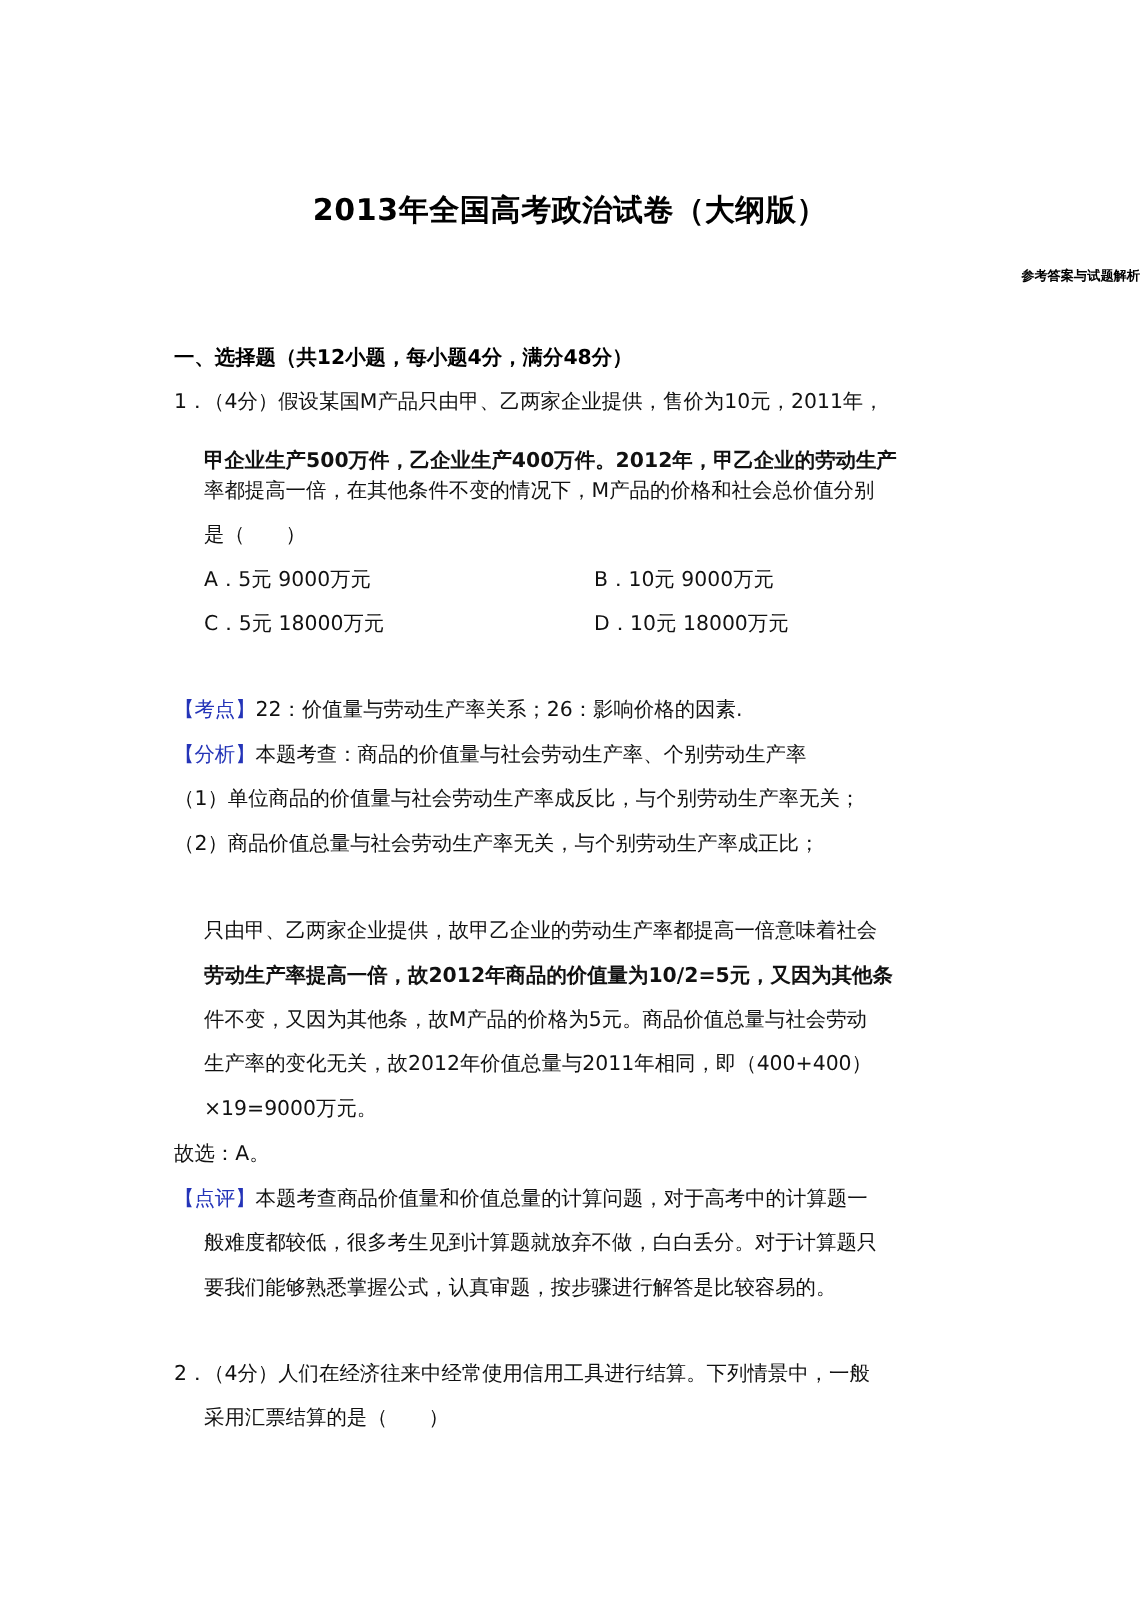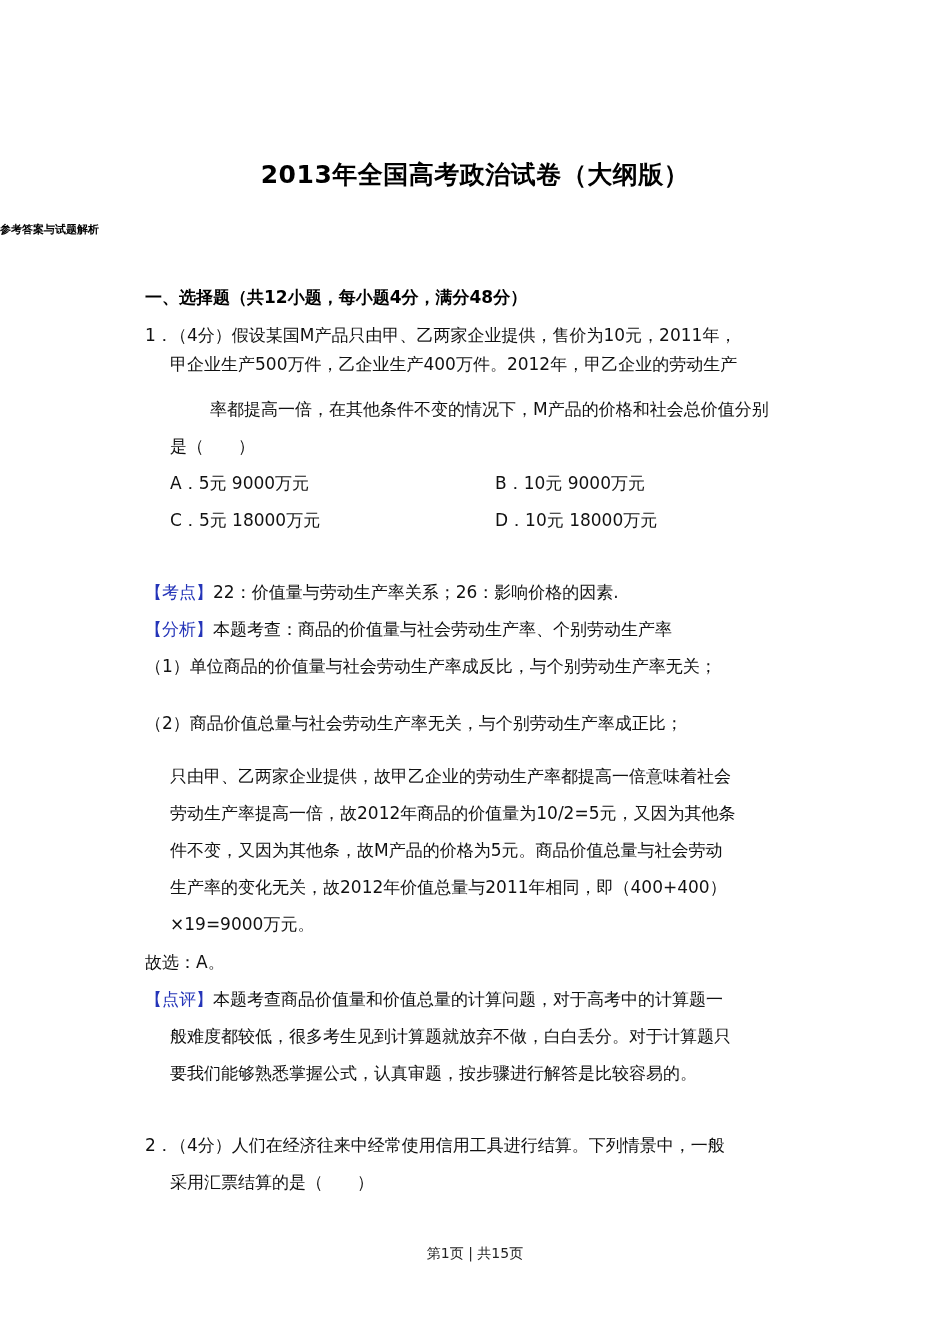--- a/index.html
+++ b/index.html
@@ -1,21 +1,21 @@
 <!DOCTYPE html>
 <html><head>
 <meta charset="utf-8">
 <style>
   html, body { margin: 0; padding: 0; background: #ffffff; }
   body { width: 950px; height: 1344px; position: relative; overflow: hidden;
          font-family: "DejaVu Sans", "Liberation Sans", sans-serif; color: #111; }
   .page { position: absolute; left: 0; top: 0; width: 860px; height: 1344px; background: #fff; }
   .title { position: absolute; left: 0; width: 950px; top: 158px; text-align: center;
            font-size: 25px; font-weight: bold; letter-spacing: 0.5px; color: #000; }
-  .subtitle { position: absolute; left: 0; width: 950px; top: 222px; text-align: left;
+  .subtitle { position: absolute; left: 0; width: 950px; top: 222px; text-align: right;
               font-size: 11px; font-weight: bold; color: #000; }
   .section { position: absolute; left: 145px; top: 286px; font-size: 17px; font-weight: bold; color: #000; }
   .line { position: absolute; font-size: 17px; line-height: 24px; white-space: nowrap; color: #111; }
   .indent { left: 170px; text-align: center; }
   .flush { left: 145px; }
   .qnum { position: absolute; left: 145px; font-size: 17px; line-height: 24px; }
   .label { color: #2434b8; }
   .opt { position: absolute; font-size: 17px; line-height: 24px; white-space: nowrap; }
   .footer { position: absolute; left: 0; width: 950px; top: 1245px; text-align: center;
             font-size: 14px; color: #222; }
@@ -25,22 +25,22 @@
 
 <div class="page">
 
   <div class="title">2013年全国高考政治试卷（大纲版）</div>
   <div class="subtitle">参考答案与试题解析</div>
 
   <div class="section">一、选择题（共12小题，每小题4分，满分48分）</div>
 
   <div class="qnum" style="top:323px;">1．</div>
   <div class="line indent" style="top:323px;">（4分）假设某国M产品只由甲、乙两家企业提供，售价为10元，2011年，</div>
-  <div class="line indent" style="top:352px;">甲企业生产500万件，乙企业生产400万件。2012年，甲乙企业的劳动生产</div>
-  <div class="line indent" style="top:397px;margin-left:40px;">率都提高一倍，在其他条件不变的情况下，M产品的价格和社会总价值分别</div>
+  <div class="line indent" style="top:372px;font-weight:bold;">甲企业生产500万件，乙企业生产400万件。2012年，甲乙企业的劳动生产</div>
+  <div class="line indent" style="top:397px;">率都提高一倍，在其他条件不变的情况下，M产品的价格和社会总价值分别</div>
   <div class="line indent" style="top:434px;">是（　　）</div>
 
   <div class="opt" style="left:170px; top:471px;">
     <span>A．</span><span>5元  9000万元</span>
   </div>
   <div class="opt" style="left:495px; top:471px;">
     <span>B．</span><span>10元  9000万元</span>
   </div>
   <div class="opt" style="left:170px; top:508px;">
     <span>C．</span><span>5元  18000万元</span>
@@ -50,34 +50,33 @@
   </div>
 
   <div class="line flush" style="top:580px;">
     <span class="label">【考点】</span><span>22：价值量与劳动生产率关系；26：影响价格的因素.</span>
   </div>
 
   <div class="line flush" style="top:617px;">
     <span class="label">【分析】</span><span>本题考查：商品的价值量与社会劳动生产率、个别劳动生产率</span>
   </div>
   <div class="line flush" style="top:654px;">（1）单位商品的价值量与社会劳动生产率成反比，与个别劳动生产率无关；</div>
-  <div class="line flush" style="top:691px;margin-top:20px;">（2）商品价值总量与社会劳动生产率无关，与个别劳动生产率成正比；</div>
+  <div class="line flush" style="top:691px;">（2）商品价值总量与社会劳动生产率无关，与个别劳动生产率成正比；</div>
 
   <div class="line indent" style="top:764px;">只由甲、乙两家企业提供，故甲乙企业的劳动生产率都提高一倍意味着社会</div>
-  <div class="line indent" style="top:801px;">劳动生产率提高一倍，故2012年商品的价值量为10/2=5元，又因为其他条</div>
+  <div class="line indent" style="top:801px;font-weight:bold;">劳动生产率提高一倍，故2012年商品的价值量为10/2=5元，又因为其他条</div>
   <div class="line indent" style="top:838px;">件不变，又因为其他条，故M产品的价格为5元。商品价值总量与社会劳动</div>
   <div class="line indent" style="top:875px;">生产率的变化无关，故2012年价值总量与2011年相同，即（400+400）</div>
   <div class="line indent" style="top:912px;">×19=9000万元。</div>
 
   <div class="line flush" style="top:950px;">故选：A。</div>
 
   <div class="line flush" style="top:987px;">
     <span class="label">【点评】</span><span>本题考查商品价值量和价值总量的计算问题，对于高考中的计算题一</span>
   </div>
   <div class="line indent" style="top:1024px;">般难度都较低，很多考生见到计算题就放弃不做，白白丢分。对于计算题只</div>
   <div class="line indent" style="top:1061px;">要我们能够熟悉掌握公式，认真审题，按步骤进行解答是比较容易的。</div>
 
   <div class="qnum" style="top:1133px;">2．</div>
   <div class="line indent" style="top:1133px;">（4分）人们在经济往来中经常使用信用工具进行结算。下列情景中，一般</div>
   <div class="line indent" style="top:1170px;">采用汇票结算的是（　　）</div>
 
-  <div class="footer">第1页 | 共15页</div>
 </div>
 
 </body></html>

